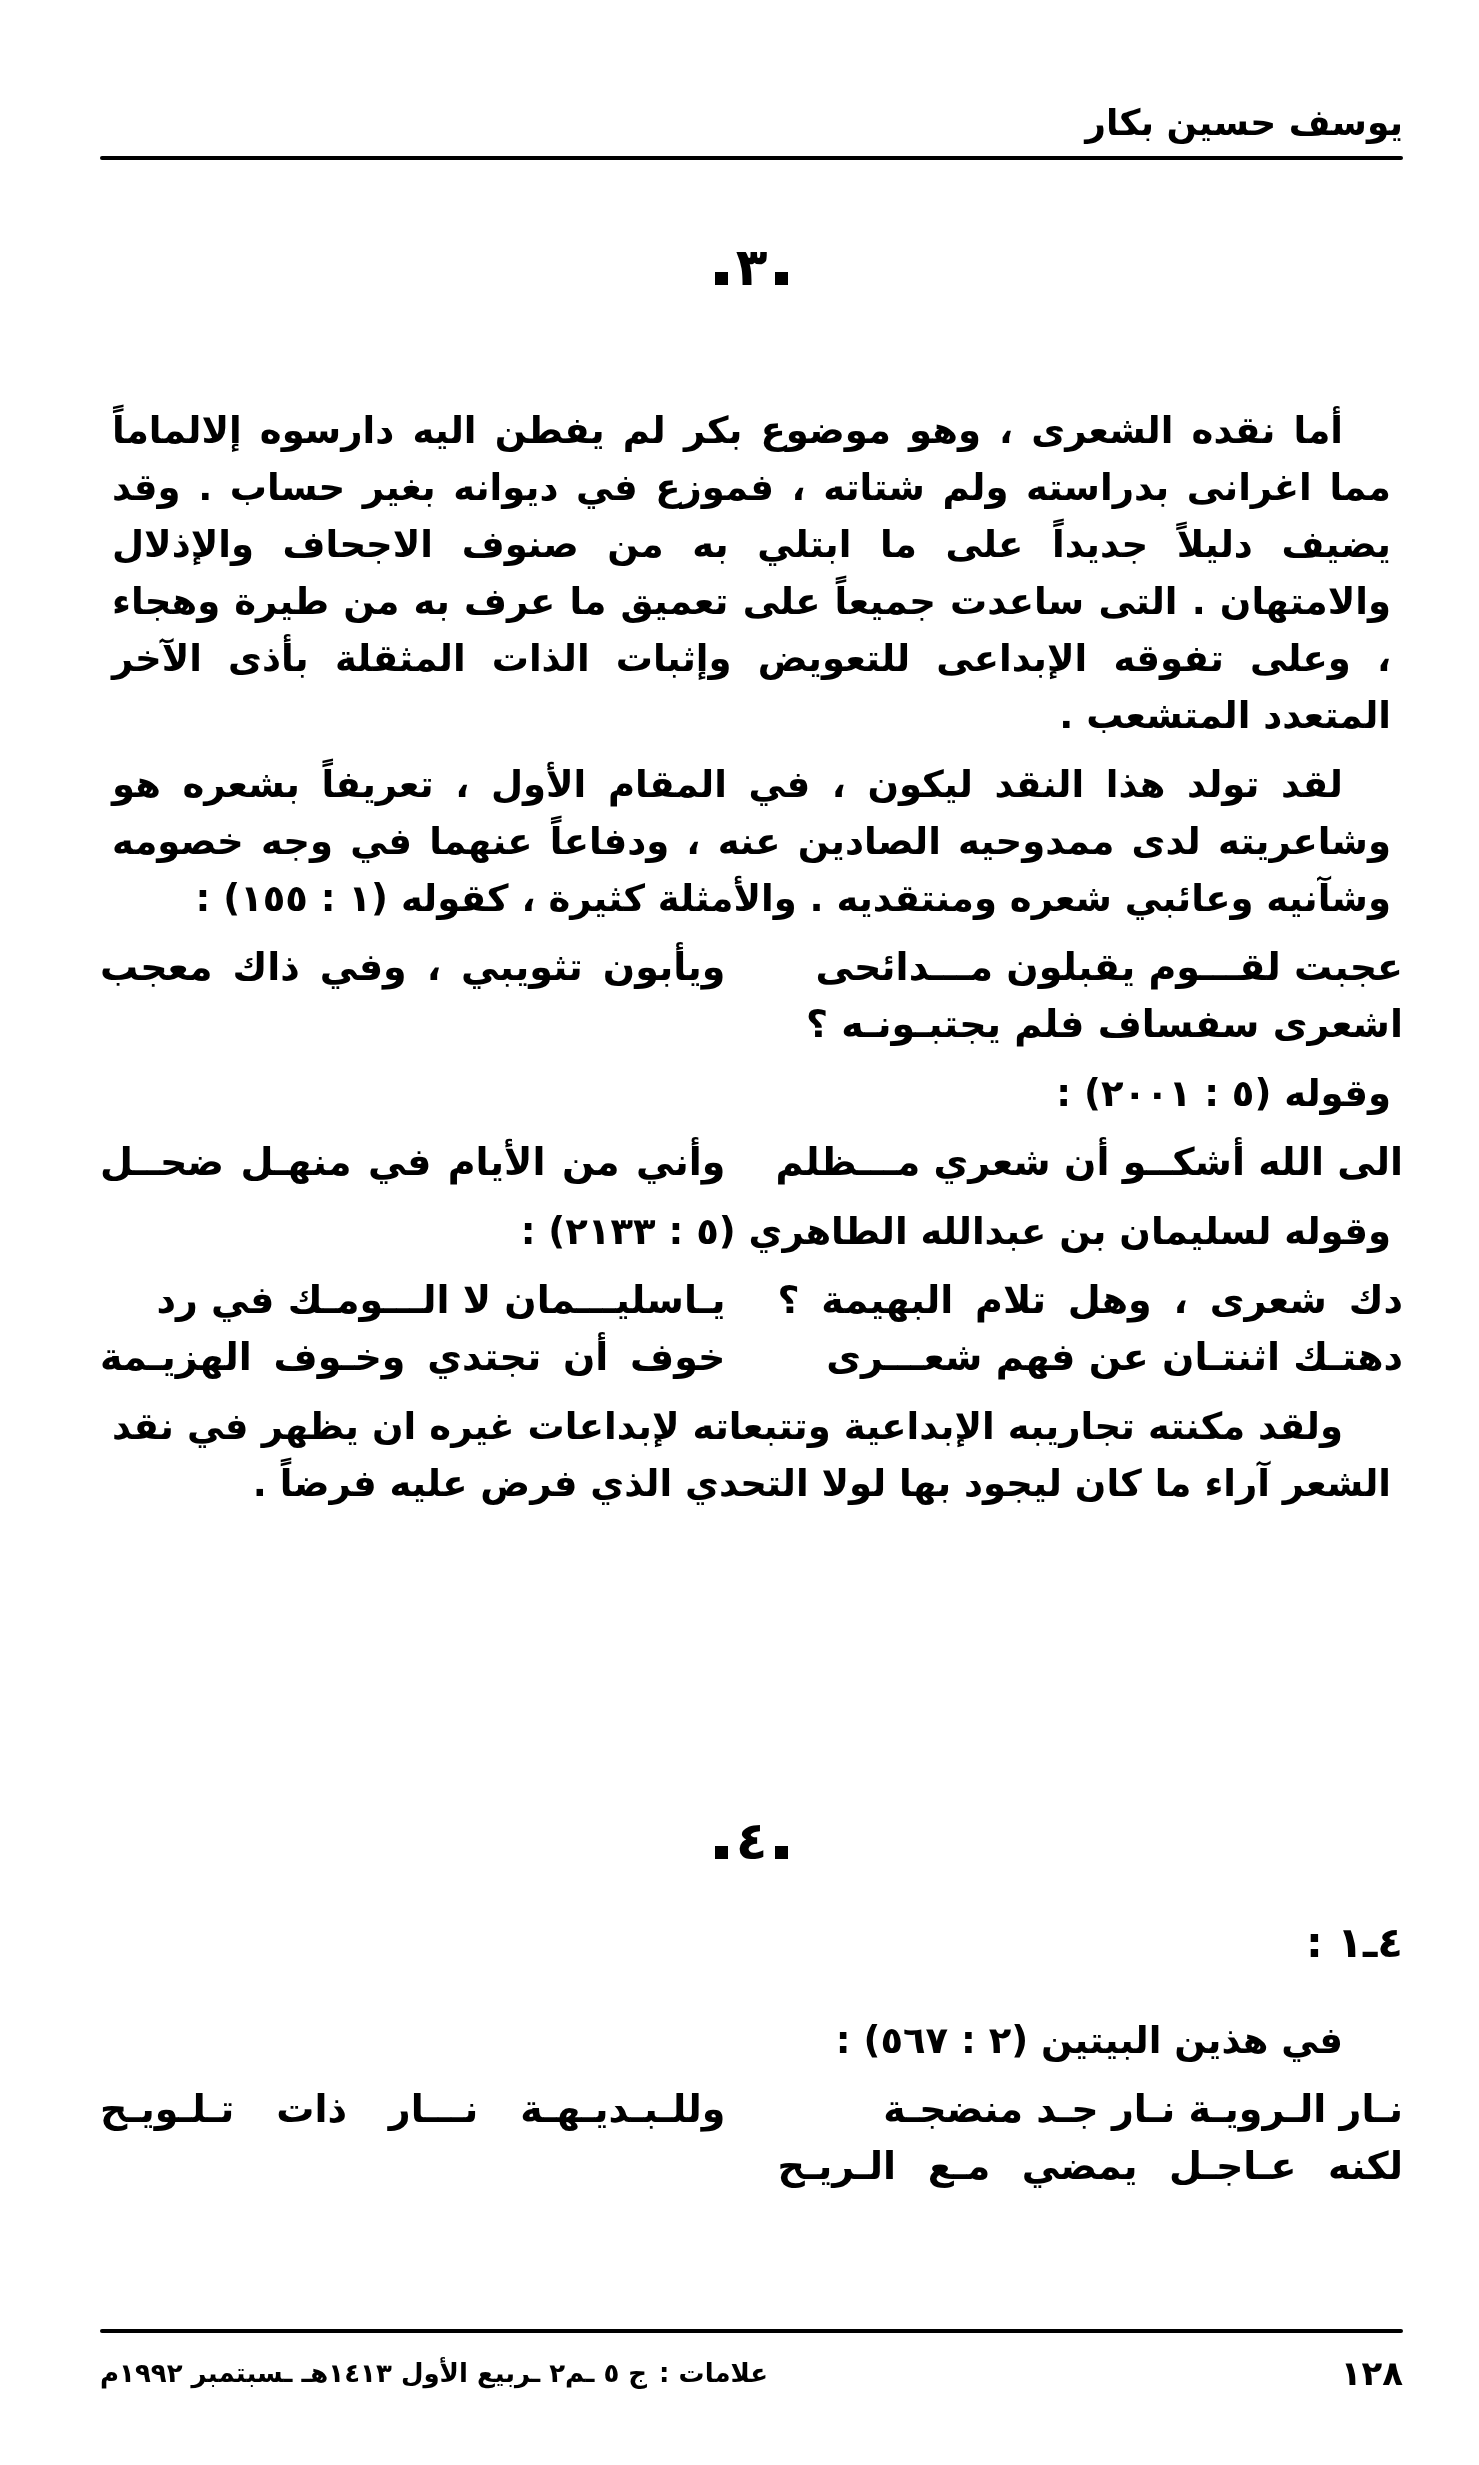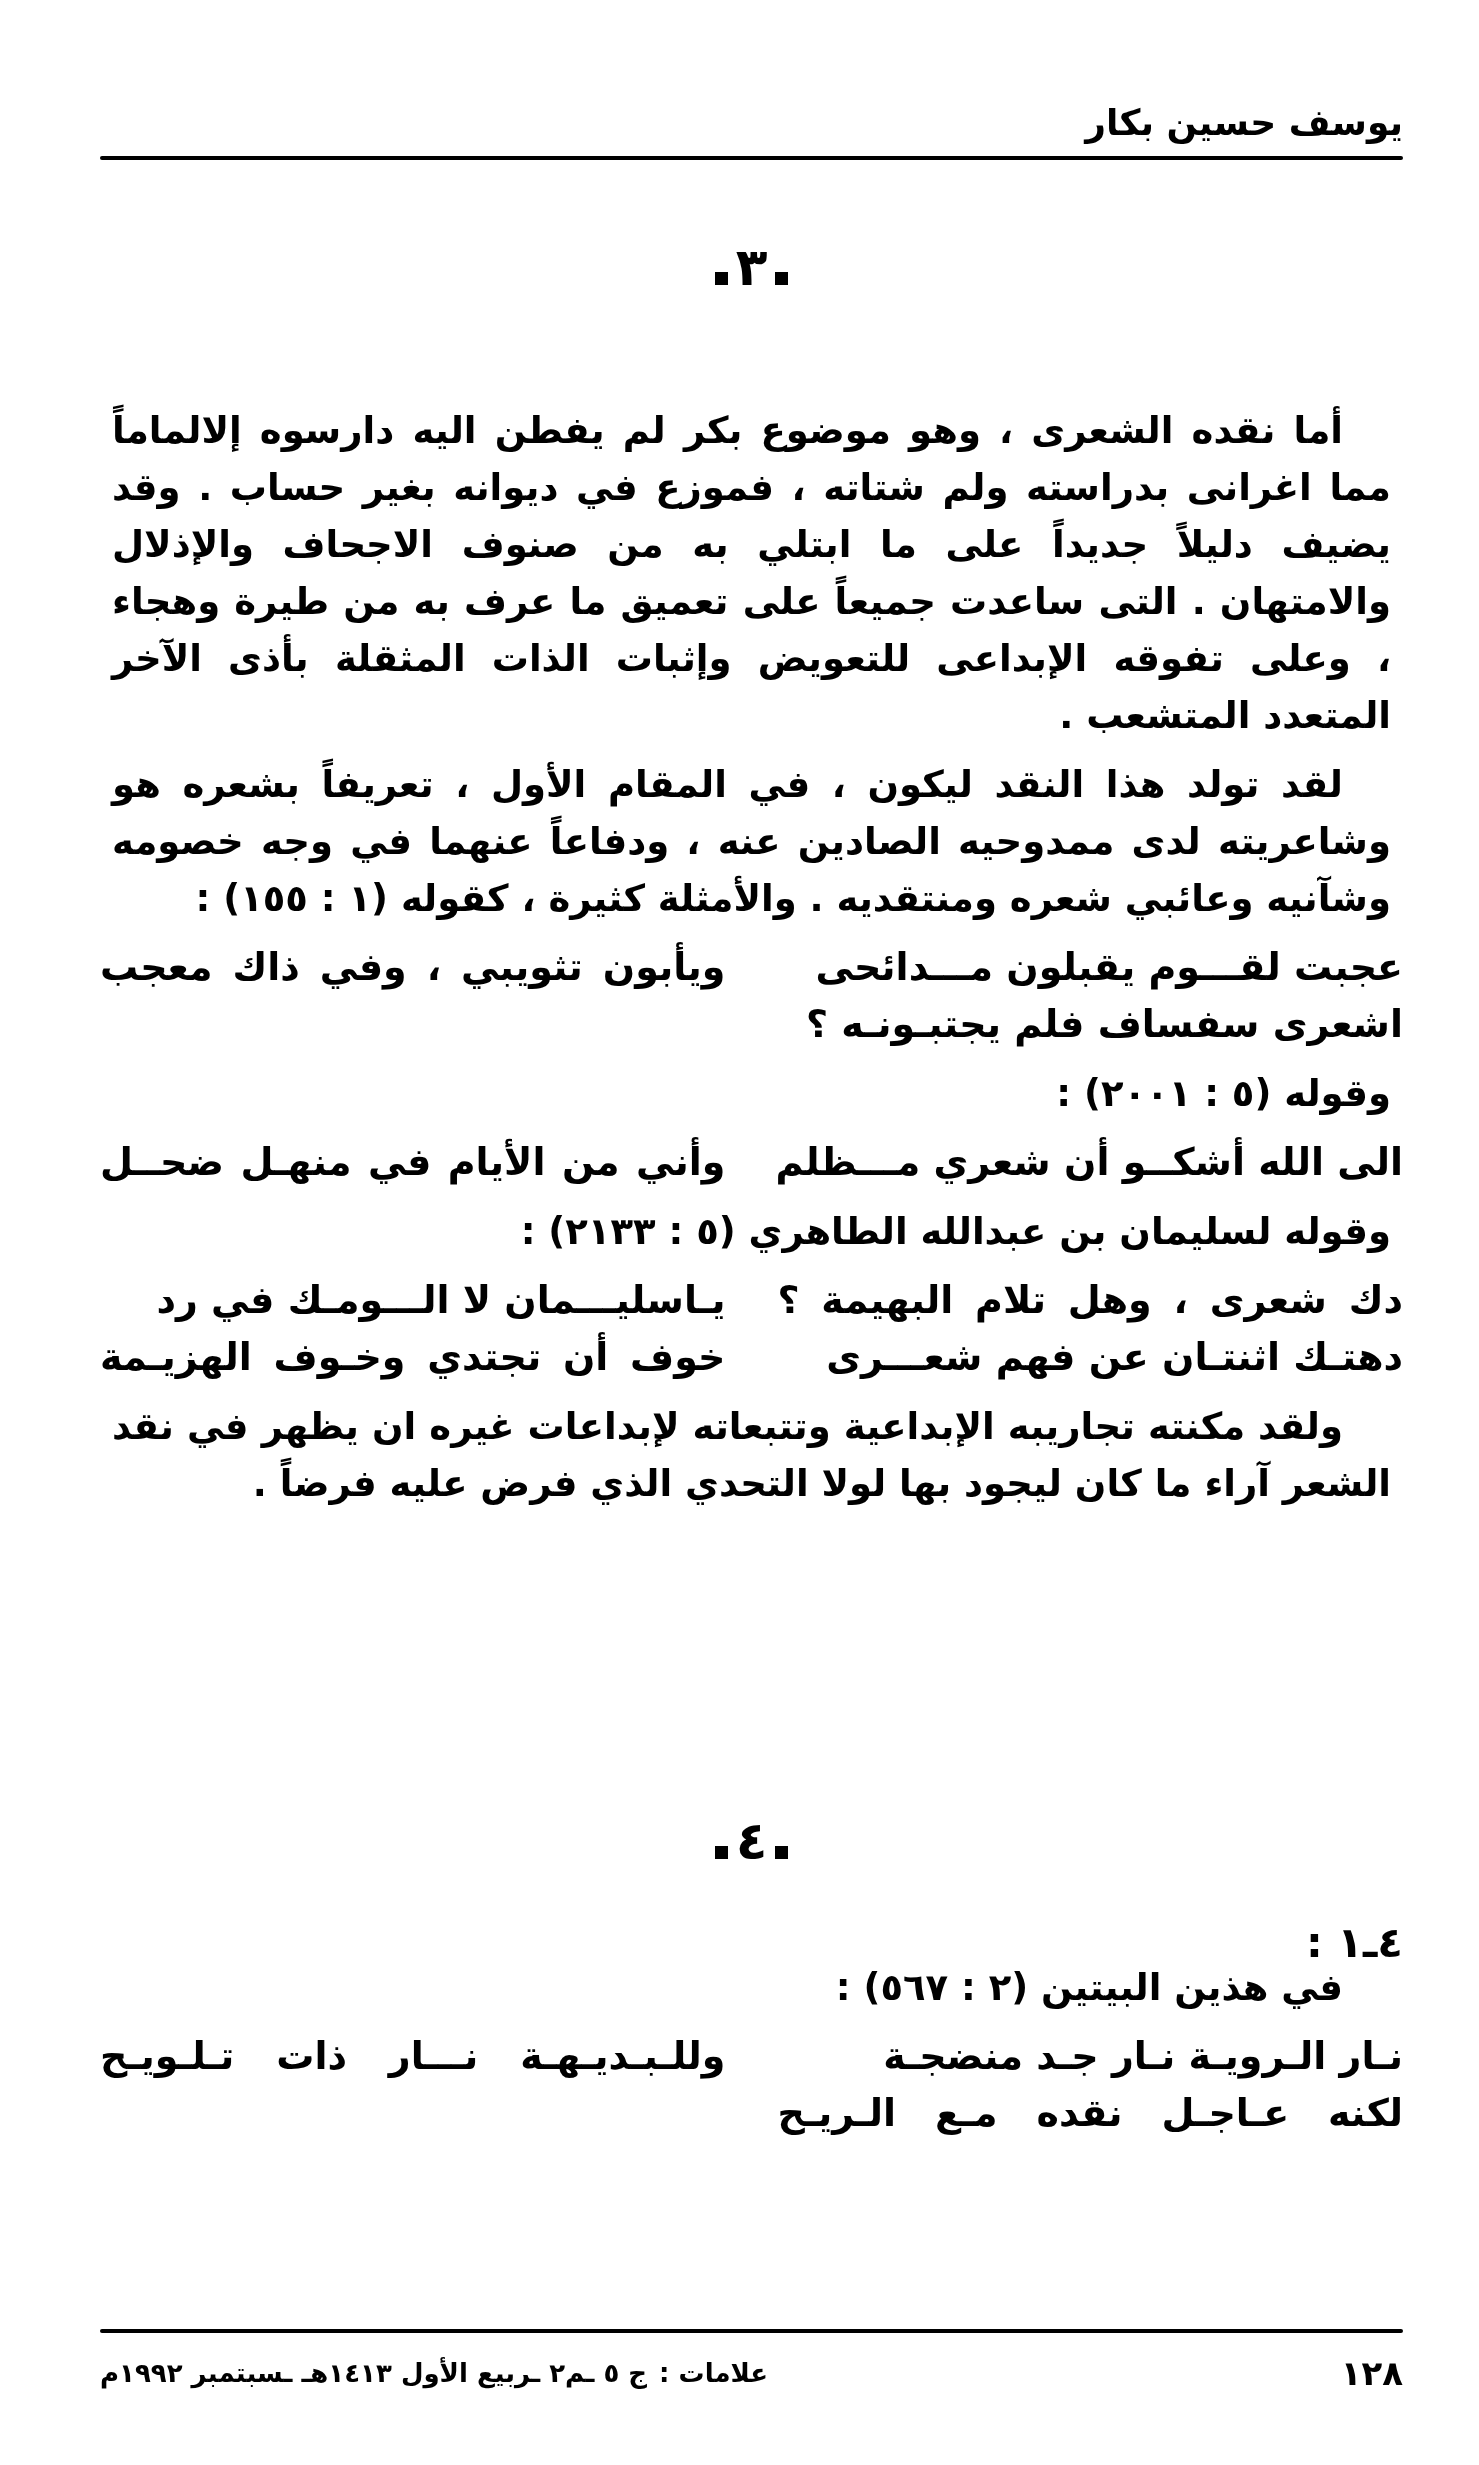--- a/index.html
+++ b/index.html
@@ -158,28 +158,28 @@
 
     <p class="para indent">ولقد مكنته تجاريبه الإبداعية وتتبعاته لإبداعات غيره ان يظهر في نقد الشعر آراء ما كان ليجود بها لولا التحدي الذي فرض عليه فرضاً .</p>
   </div>
 
   <div class="section-marker" style="top:1811px;">
     <span class="sq"></span><span>٤</span><span class="sq"></span>
   </div>
 
   <div class="subsection" style="top:1918px;">٤ـ١ :</div>
 
-  <div class="body-text" style="top:1947px;">
+  <div class="body-text" style="top:2000px;">
     <p class="para indent">في هذين البيتين (٢ : ٥٦٧) :</p>
     <div class="verse">
       <span class="hemi first">نـار الـرويـة نـار جـد منضجـة</span>
       <span class="hemi second">وللـبـديـهـة نـــار ذات تـلـويـح</span>
     </div>
     <div class="verse">
-      <span class="hemi second">لكنه عـاجـل نقده مـع الـريـح</span>
+      <span class="hemi second">لكنه عـاجـل يمضي مـع الـريـح</span>
     </div>
   </div>
 
   <div class="rule bottom"></div>
 
   <div class="footer">
     <span class="page-number">١٢٨</span>
     <span class="journal-info">
       <span>علامات :</span>
       <span>ج ٥ ـم٢ ـربيع الأول ١٤١٣هـ ـسبتمبر ١٩٩٢م</span>

